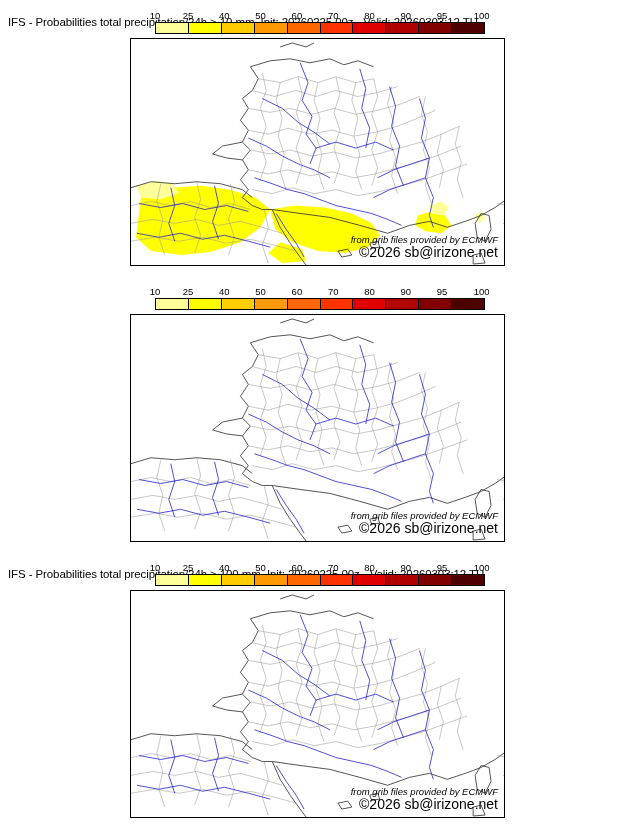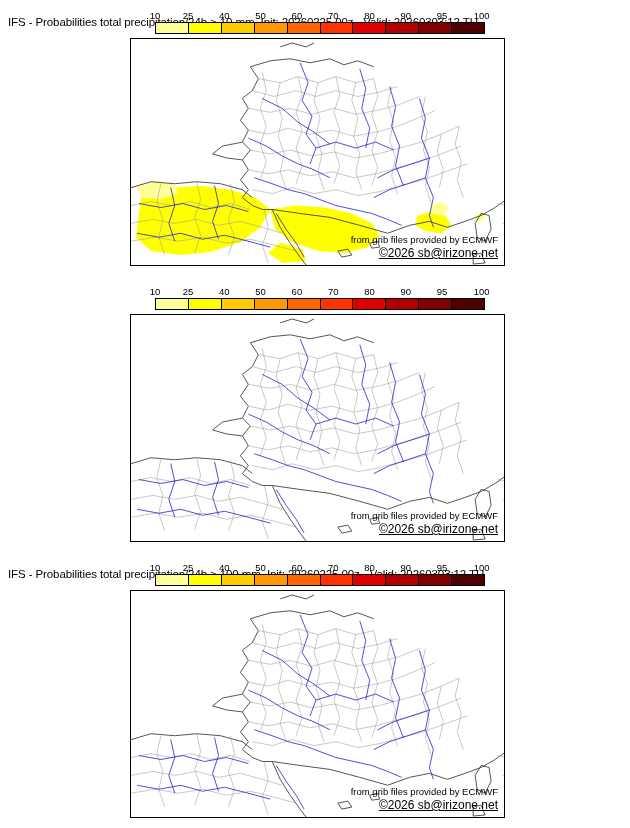--- a/index.html
+++ b/index.html
@@ -70,28 +70,28 @@
     background: #ffffff;
     overflow: hidden;
   }
   .map-svg { display: block; width: 100%; height: 100%; }
   .credit-source {
     position: absolute;
     right: 6px;
     bottom: 20px;
     font-size: 9.5px;
     color: #000;
+    font-style: italic;
   }
   .credit-copy {
     position: absolute;
     right: 6px;
     bottom: 5px;
-    font-size: 12px;
+    font-size: 14px;
     color: #000;
-    text-decoration: underline;
   }
 </style>
 </head>
 <body>
 
 <div class="panel">
   <div class="panel-title">IFS - Probabilities total precipitation/24h &gt; 10 mm, Init: 20260225 00z - Valid: 20260303:12 TU</div>
 
   <div class="cb-labels">
     <span style="left:0%">10</span>

